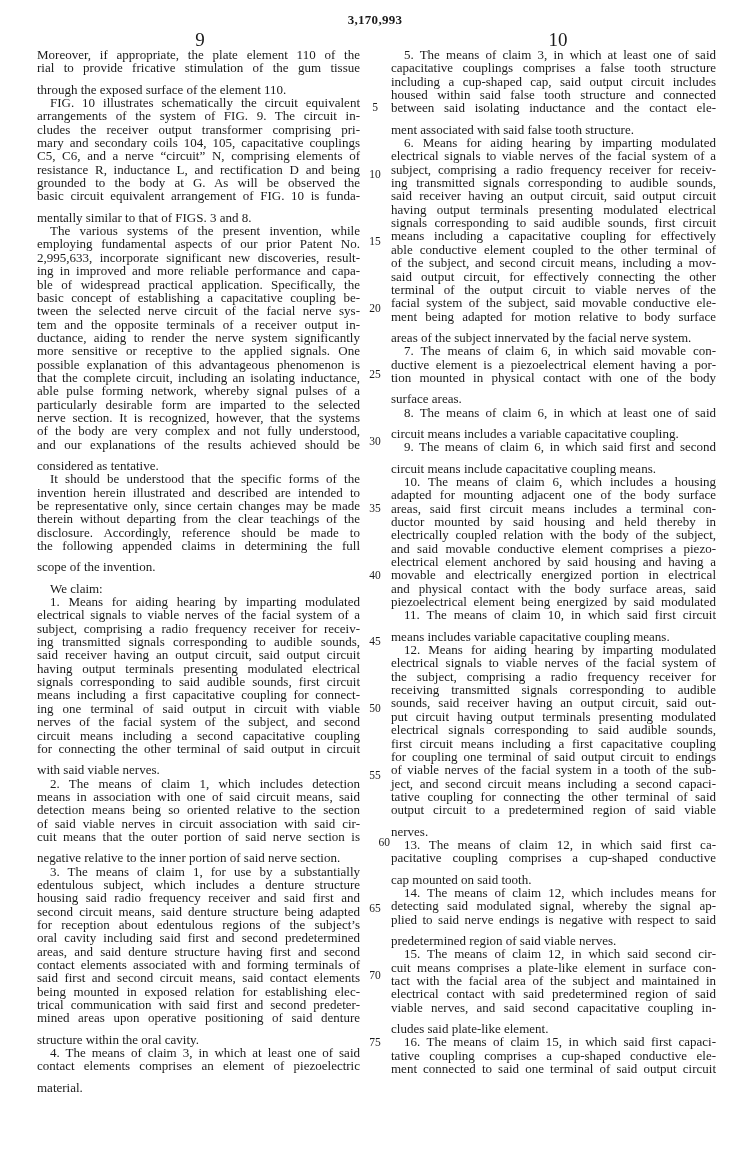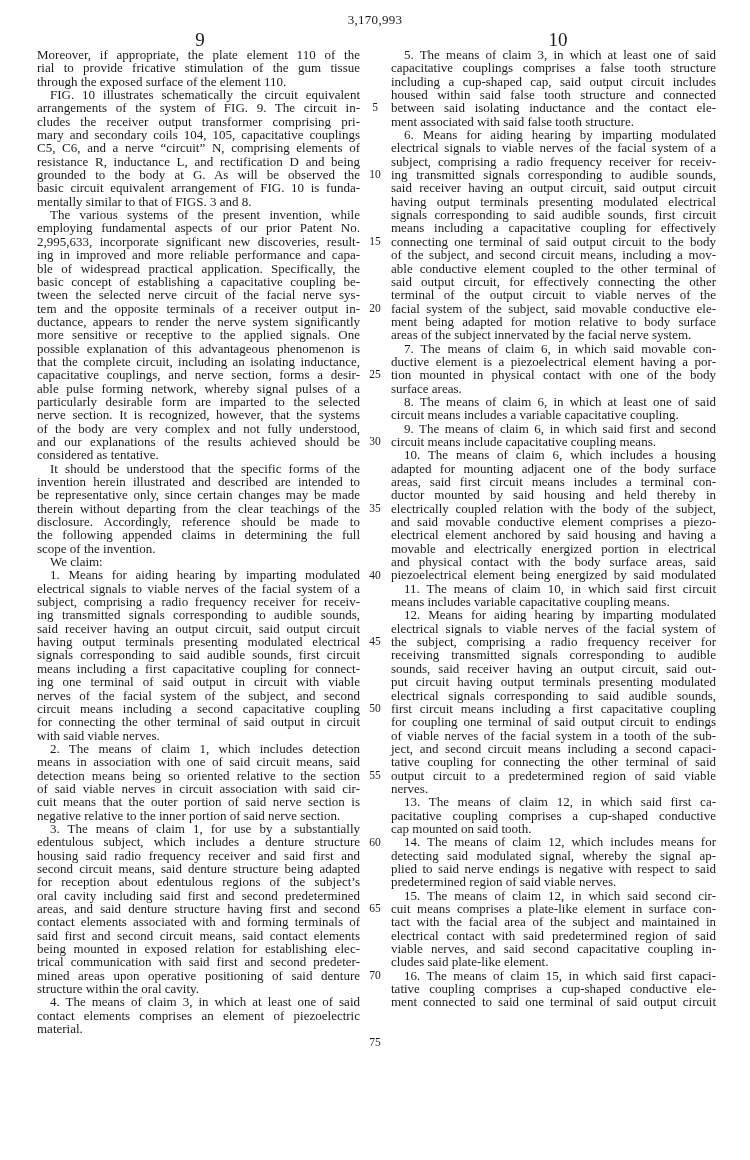--- a/index.html
+++ b/index.html
@@ -1,27 +1,27 @@
 <!DOCTYPE html>
 <html><head>
 <meta charset="utf-8">
 <style>
   html, body { margin:0; padding:0; background:#ffffff; }
   body { width:750px; height:1160px; position:relative; overflow:hidden;
          font-family:"Liberation Serif","DejaVu Serif",serif; color:#1a1a1a; }
   .patno { position:absolute; top:12px; left:0; width:750px; text-align:center;
-           font-size:13px; font-weight:normal; letter-spacing:0.3px; }
+           font-size:13px; font-weight:bold; letter-spacing:0.3px; }
   .colno { position:absolute; top:29px; font-size:19px; width:40px; text-align:center; }
   .colno.left { left:180px; }
   .colno.right { left:538px; }
   .col { position:absolute; top:48px; font-size:13px; line-height:13.35px; }
   .col.left { left:37px; width:323px; }
   .col.right { left:391px; width:325px; }
   .line { display:block; white-space:nowrap; text-align:justify; text-align-last:justify; height:13.35px; overflow:visible; }
-  .line.last { text-align-last:left; }
+  .line.last { text-align-last:left;margin-top:8px; }
   .line.indent { padding-left:13px; }
   .gutter { position:absolute; left:360px; top:48px; width:30px; font-size:11.5px; }
   .gutter span { position:absolute; left:0; width:30px; text-align:center; line-height:13.35px; }
 </style>
 </head>
 <body>
 
 <div class="patno">3,170,993</div>
 <div class="colno left">9</div>
 <div class="colno right">10</div>
@@ -40,25 +40,24 @@
     <span class="line ">basic circuit equivalent arrangement of FIG. 10 is funda-</span>
     <span class="line last">mentally similar to that of FIGS. 3 and 8.</span>
     <span class="line indent">The various systems of the present invention, while</span>
     <span class="line ">employing fundamental aspects of our prior Patent No.</span>
     <span class="line ">2,995,633, incorporate significant new discoveries, result-</span>
     <span class="line ">ing in improved and more reliable performance and capa-</span>
     <span class="line ">ble of widespread practical application.  Specifically, the</span>
     <span class="line ">basic concept of establishing a capacitative coupling be-</span>
     <span class="line ">tween the selected nerve circuit of the facial nerve sys-</span>
     <span class="line ">tem and the opposite terminals of a receiver output in-</span>
-    <span class="line ">ductance, appears to render the nerve system significantly</span>
+    <span class="line ">ductance, aiding to render the nerve system significantly</span>
     <span class="line ">more sensitive or receptive to the applied signals.  One</span>
     <span class="line ">possible explanation of this advantageous phenomenon is</span>
     <span class="line ">that the complete circuit, including an isolating inductance,</span>
-    <span class="line ">capacitative couplings, and nerve section, forms a desir-</span>
     <span class="line ">able pulse forming network, whereby signal pulses of a</span>
     <span class="line ">particularly desirable form are imparted to the selected</span>
     <span class="line ">nerve section.  It is recognized, however, that the systems</span>
     <span class="line ">of the body are very complex and not fully understood,</span>
     <span class="line ">and our explanations of the results achieved should be</span>
     <span class="line last">considered as tentative.</span>
     <span class="line indent">It should be understood that the specific forms of the</span>
     <span class="line ">invention herein illustrated and described are intended to</span>
     <span class="line ">be representative only, since certain changes may be made</span>
     <span class="line ">therein without departing from the clear teachings of the</span>
@@ -107,43 +106,42 @@
     <span style="top: 120.15px;">10</span>
     <span style="top: 186.9px;">15</span>
     <span style="top: 253.65px;">20</span>
     <span style="top: 320.4px;">25</span>
     <span style="top: 387.15px;">30</span>
     <span style="top: 453.9px;">35</span>
     <span style="top: 520.65px;">40</span>
     <span style="top: 587.4px;">45</span>
     <span style="top: 654.15px;">50</span>
     <span style="top: 720.9px;">55</span>
-    <span style="top: 787.65px;">60</span>
+    <span style="top: 787.65px; text-align: right;">60</span>
     <span style="top: 854.4px;">65</span>
     <span style="top: 921.15px;">70</span>
     <span style="top: 987.9px;">75</span>
   </div>
 <div class="col right" id="col-right">
     <span class="line indent">5. The means of claim 3, in which at least one of said</span>
     <span class="line ">capacitative couplings comprises a false tooth structure</span>
     <span class="line ">including a cup-shaped cap, said output circuit includes</span>
     <span class="line ">housed within said false tooth structure and connected</span>
     <span class="line ">between said isolating inductance and the contact ele-</span>
     <span class="line last">ment associated with said false tooth structure.</span>
     <span class="line indent">6. Means for aiding hearing by imparting modulated</span>
     <span class="line ">electrical signals to viable nerves of the facial system of a</span>
     <span class="line ">subject, comprising a radio frequency receiver for receiv-</span>
     <span class="line ">ing transmitted signals corresponding to audible sounds,</span>
     <span class="line ">said receiver having an output circuit, said output circuit</span>
     <span class="line ">having output terminals presenting modulated electrical</span>
     <span class="line ">signals corresponding to said audible sounds, first circuit</span>
     <span class="line ">means including a capacitative coupling for effectively</span>
-    <span class="line ">connecting one terminal of said output circuit to the body</span>
+    <span class="line ">able conductive element coupled to the other terminal of</span>
     <span class="line ">of the subject, and second circuit means, including a mov-</span>
-    <span class="line ">able conductive element coupled to the other terminal of</span>
     <span class="line ">said output circuit, for effectively connecting the other</span>
     <span class="line ">terminal of the output circuit to viable nerves of the</span>
     <span class="line ">facial system of the subject, said movable conductive ele-</span>
     <span class="line ">ment being adapted for motion relative to body surface</span>
     <span class="line last">areas of the subject innervated by the facial nerve system.</span>
     <span class="line indent">7. The means of claim 6, in which said movable con-</span>
     <span class="line ">ductive element is a piezoelectrical element having a por-</span>
     <span class="line ">tion mounted in physical contact with one of the body</span>
     <span class="line last">surface areas.</span>
     <span class="line indent">8. The means of claim 6, in which at least one of said</span>

